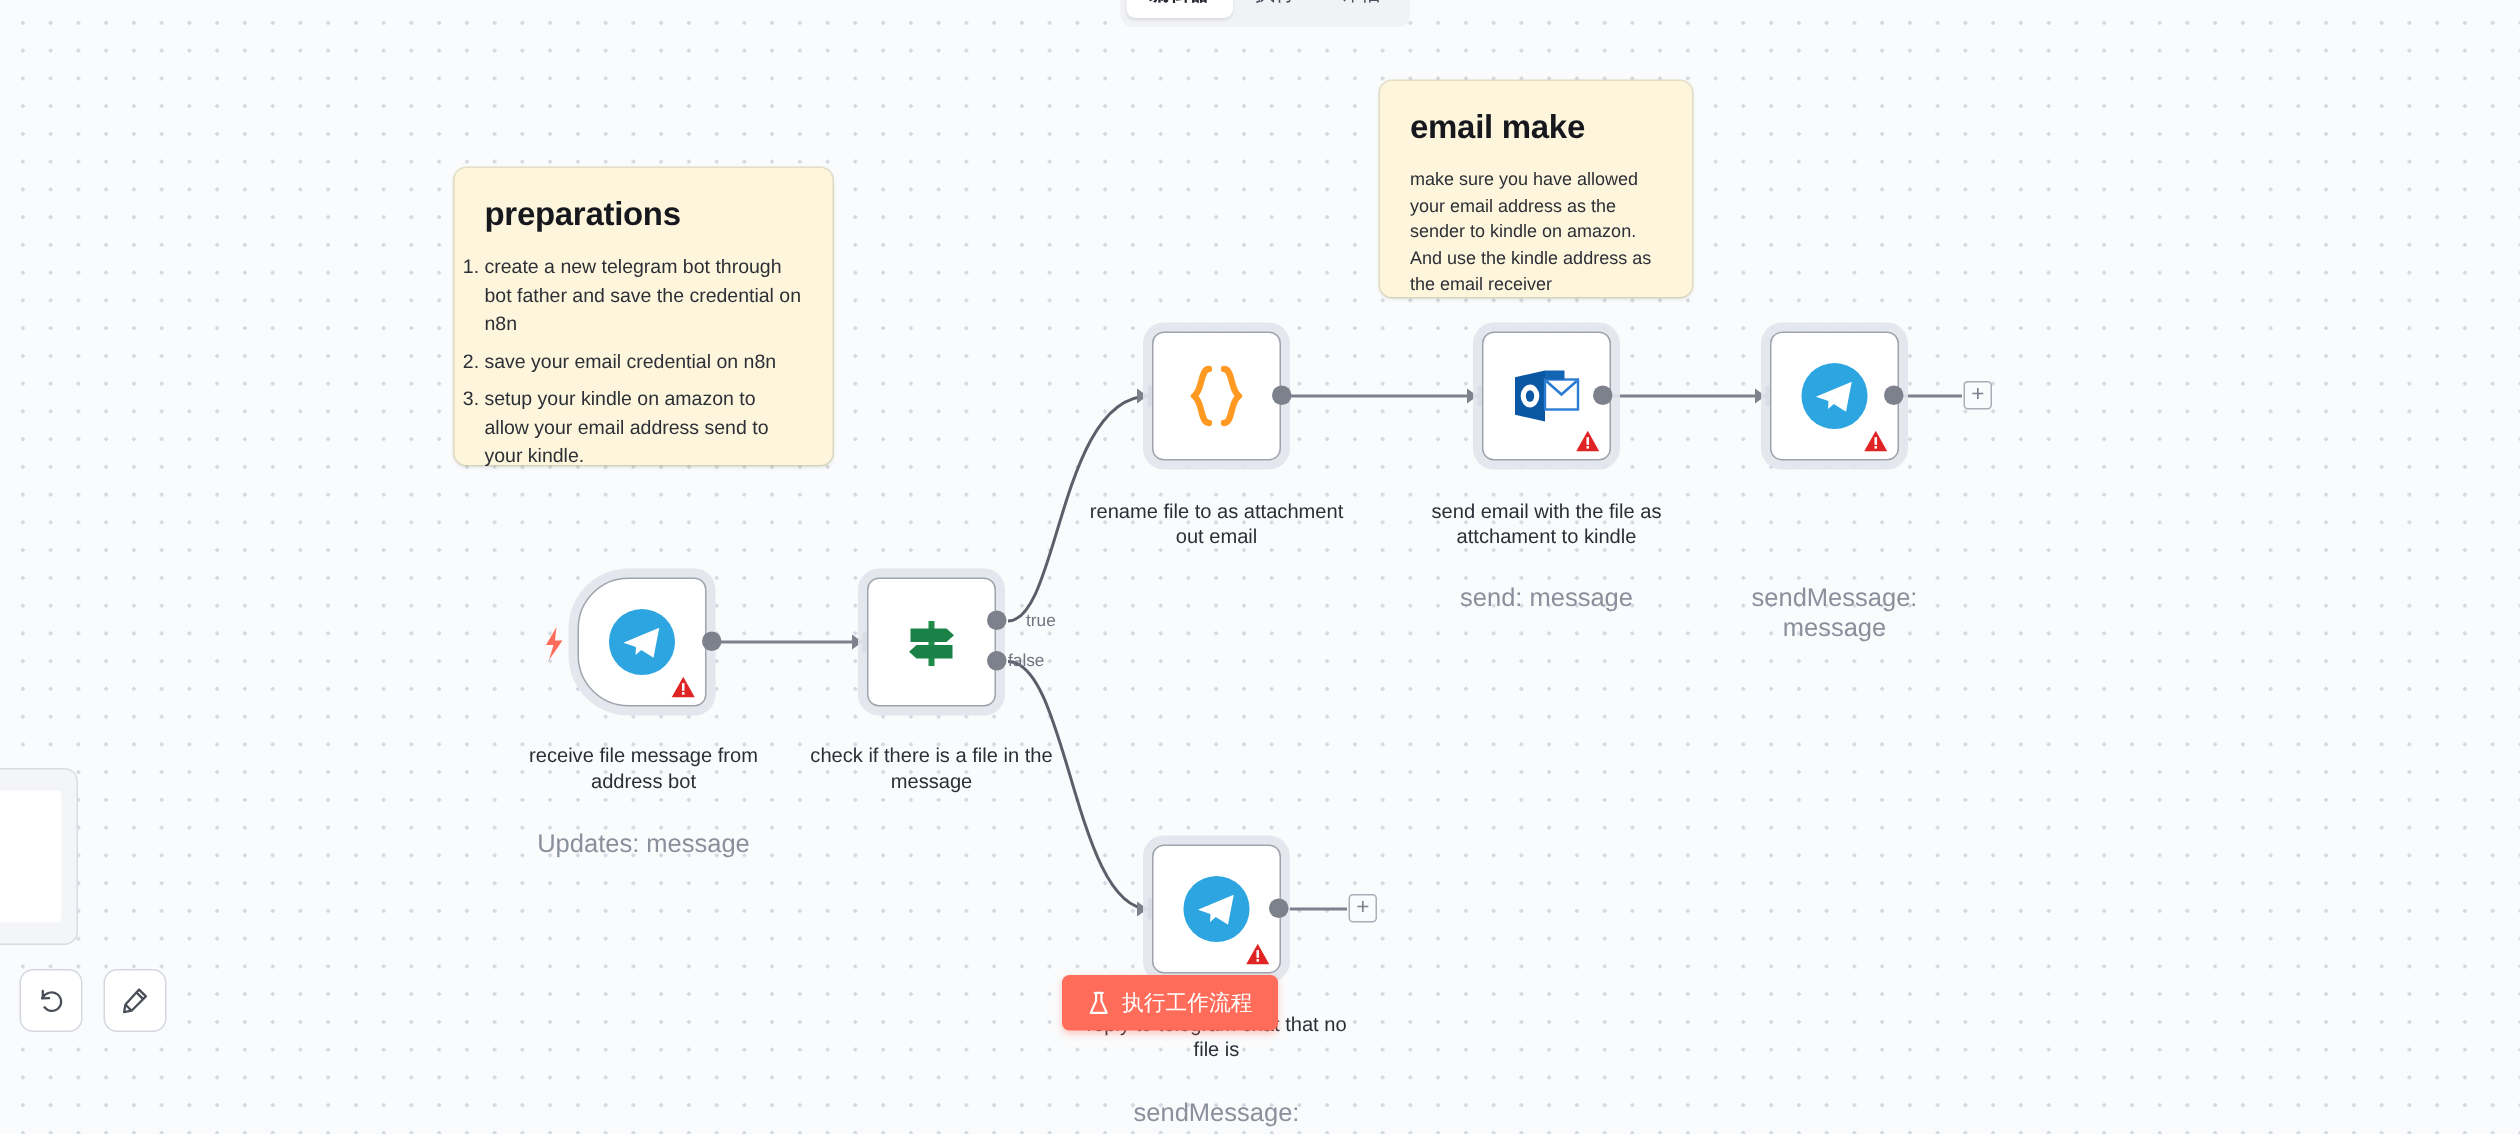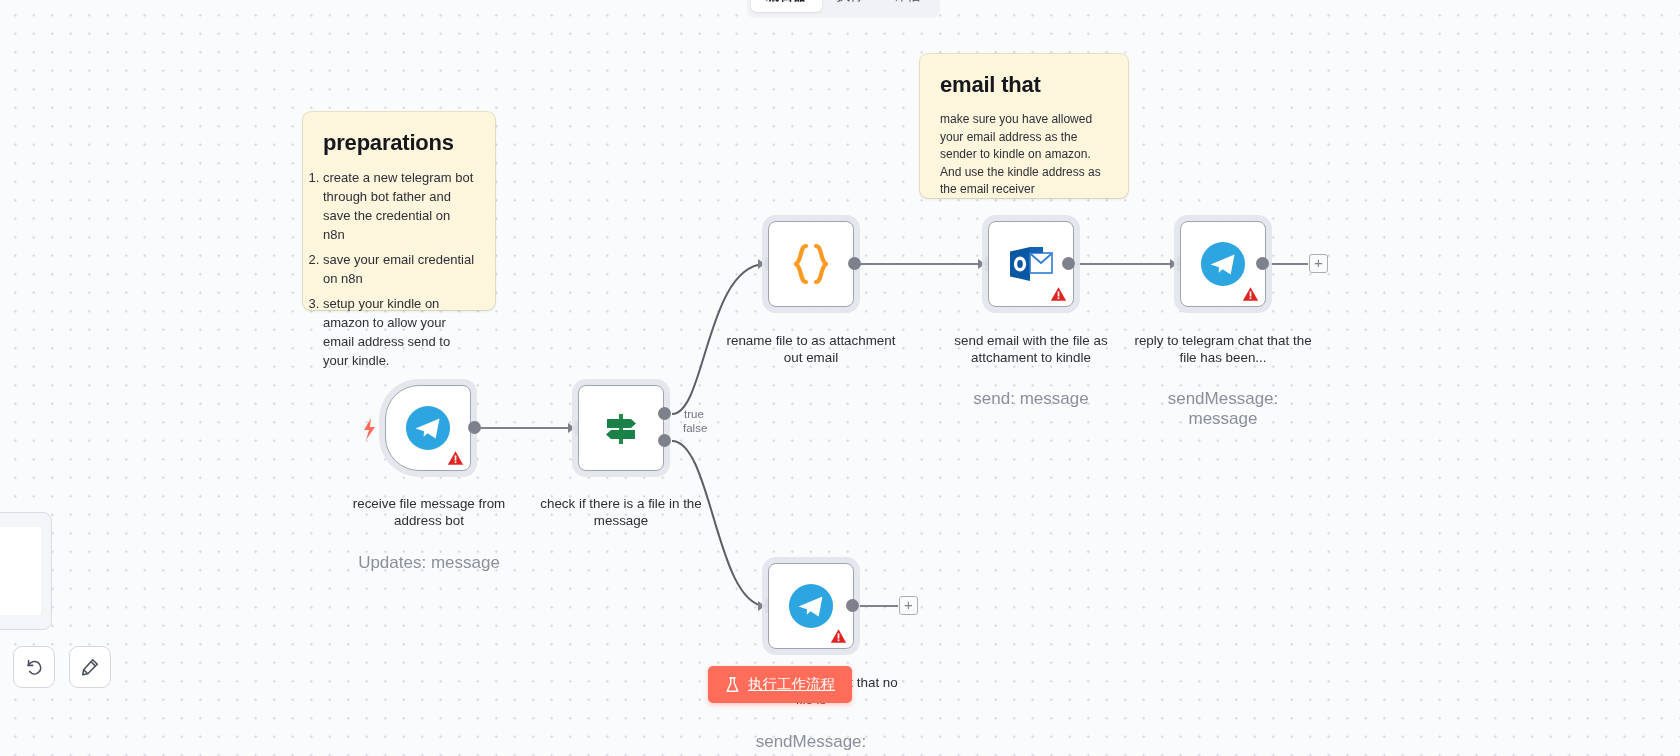--- a/index.html
+++ b/index.html
@@ -45,21 +45,21 @@
     color: #25262b;
   }
   .sticky h2 {
     font-size: 22px; font-weight: 600; letter-spacing: -0.2px;
     margin-bottom: 13px; color: #16181d;
   }
   .sticky p { font-size: 12px; line-height: 1.46; color: #2c2f36; }
   .sticky ol { }
   .sticky ol li { font-size: 13px; line-height: 1.46; margin-bottom: 6px; color: #2c2f36; }
 
-  #note-prep  { left: 303px; top: 112px; width: 192px; height: 198px; }
+  #note-prep  { left: 303px; top: 112px; width: 252px; height: 198px; }
   #note-email { left: 920px; top: 54px;  width: 208px; height: 144px; }
 
   
   .node {
     position: absolute;
     width: 86px; height: 86px;
     background: #ffffff;
     border: 1.6px solid #a0a4ad;
     border-radius: 8px;
     box-shadow: 0 0 0 6px rgba(226,229,237,.92);
@@ -124,29 +124,28 @@
   .ctrlbtn {
     position: absolute; width: 42px; height: 42px;
     background: #ffffff; border: 1.4px solid #d4d7de;
     border-radius: 9px;
     display: flex; align-items: center; justify-content: center;
     color: #4a4e59;
   }
 
   
   .exec-btn {
-    position: absolute; left: 708px; top: 666px;
+    position: absolute; left: 708px; top: 650px;
     height: 37px; padding: 0 17px;
     background: #ff6d5a; color: #ffffff;
     border-radius: 5px;
     display: flex; align-items: center; gap: 8px;
     font-size: 14.5px; font-weight: 500;
     box-shadow: 0 2px 5px rgba(255,109,90,.35);
     z-index: 30;
-    text-decoration: underline;
   }
 </style>
 </head>
 <body>
 
 <div id="canvas">
 
   <div class="tabbar">
     <div class="tab active">编辑器</div>
     <div class="tab">执行</div>
@@ -173,21 +172,21 @@
   <div class="sticky" id="note-prep">
     <h2>preparations</h2>
     <ol>
       <li>create a new telegram bot through bot father and save the credential on n8n</li>
       <li>save your email credential on n8n</li>
       <li>setup your kindle on amazon to allow your email address send to your kindle.</li>
     </ol>
   </div>
 
   <div class="sticky" id="note-email">
-    <h2>email that</h2>
+    <h2>email make</h2>
     <p>make sure you have allowed your email address as the sender to kindle on amazon. And use the kindle address as the email receiver</p>
   </div>
 
   <div class="node trigger" style="left:385px; top:385px;">
     <svg width="46" height="46" viewBox="0 0 48 48">
       <circle cx="24" cy="24" r="23" fill="#2CA5E0"></circle>
       <path d="M11 24.5 L36 14 L32 35 L23.5 29.5 L19.5 33 L19.8 27.5 Z" fill="#ffffff"></path>
       <path d="M19.8 27.5 L32.5 18 L19.5 28 Z" fill="#cfe9f7"></path>
     </svg>
     <svg class="warn" viewBox="0 0 20 18">
@@ -210,21 +209,21 @@
   <div class="node" style="left:578px; top:385px;">
     <svg width="48" height="48" viewBox="0 0 48 48">
       <rect x="22" y="10" width="4" height="30" fill="#1f8c4a"></rect>
       <path d="M10 15 L34 15 L39 19.5 L34 24 L10 24 Z" fill="#1b8247"></path>
       <path d="M38 26 L14 26 L9 30.5 L14 35 L38 35 Z" fill="#1b8247"></path>
     </svg>
   </div>
   <div class="dot" style="left:658px; top:407px;"></div>
   <div class="dot" style="left:658px; top:434px;"></div>
   <div class="portlabel" style="left:672px; top:408px;margin-left:12px;">true</div>
-  <div class="portlabel" style="left:672px; top:422px;padding-left:11px;">false</div>
+  <div class="portlabel" style="left:672px; top:435px;">false</div>
   <div class="node-label" style="left:531px; top:472px;">check if there is a file in the message</div>
 
   <svg class="inarrow" style="left:758px; top:256px;" viewBox="0 0 14 16">
     <path d="M0 3 L7 8 L0 13 Z" fill="#7d818c"></path>
     <rect x="7" y="1" width="5" height="14" rx="1.5" fill="#7d818c"></rect>
   </svg>
   <div class="node" style="left:768px; top:221px;">
     <svg width="48" height="46" viewBox="0 0 48 46">
       <path d="M19 5 C13 5 15 19 9 23 C15 27 13 41 19 41" stroke="#FF9922" stroke-width="4.2" fill="none" stroke-linecap="round" stroke-linejoin="round"></path>
       <path d="M29 5 C35 5 33 19 39 23 C33 27 35 41 29 41" stroke="#FF9922" stroke-width="4.2" fill="none" stroke-linecap="round" stroke-linejoin="round"></path>
@@ -267,21 +266,20 @@
       <path d="M19.8 27.5 L32.5 18 L19.5 28 Z" fill="#cfe9f7"></path>
     </svg>
     <svg class="warn" viewBox="0 0 20 18">
       <path d="M10 1 L19 17 L1 17 Z" fill="#e02424"></path>
       <rect x="9" y="6" width="2" height="6" fill="#ffffff"></rect>
       <rect x="9" y="13" width="2" height="2" fill="#ffffff"></rect>
     </svg>
   </div>
   <div class="dot" style="left:1256px; top:257px;"></div>
   <div class="plus" style="left:1309px; top:254px;">+</div>
-  <div class="node-label" style="left:1133px; top:309px;">reply to telegram chat that the file has been...</div>
   <div class="node-sub" style="left:1133px; top:347px;">sendMessage: message</div>
 
   <svg class="inarrow" style="left:758px; top:598px;" viewBox="0 0 14 16">
     <path d="M0 3 L7 8 L0 13 Z" fill="#7d818c"></path>
     <rect x="7" y="1" width="5" height="14" rx="1.5" fill="#7d818c"></rect>
   </svg>
   <div class="node" style="left:768px; top:563px;">
     <svg width="46" height="46" viewBox="0 0 48 48">
       <circle cx="24" cy="24" r="23" fill="#2CA5E0"></circle>
       <path d="M11 24.5 L36 14 L32 35 L23.5 29.5 L19.5 33 L19.8 27.5 Z" fill="#ffffff"></path>

